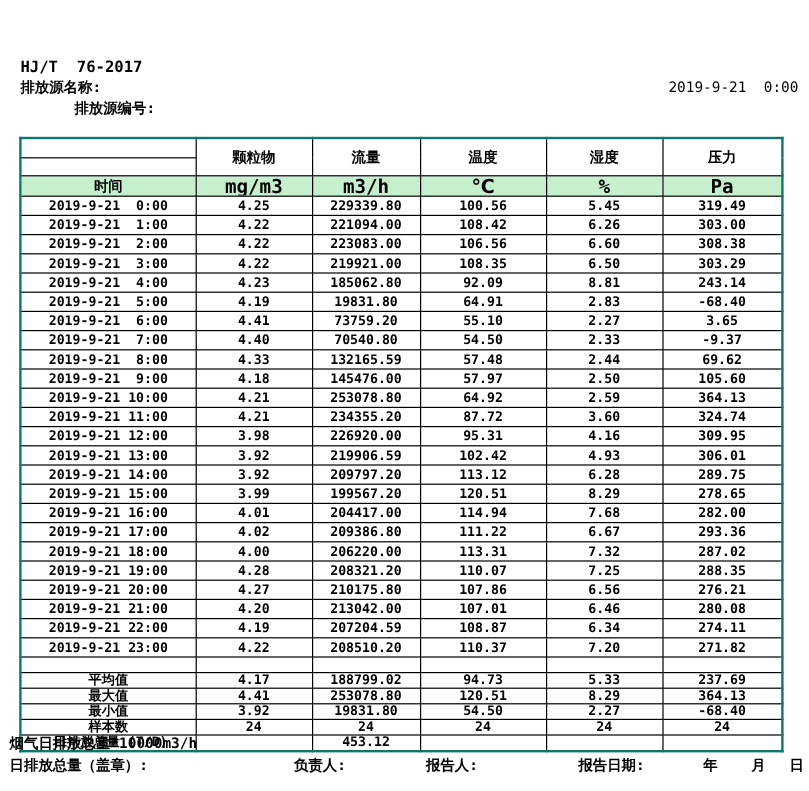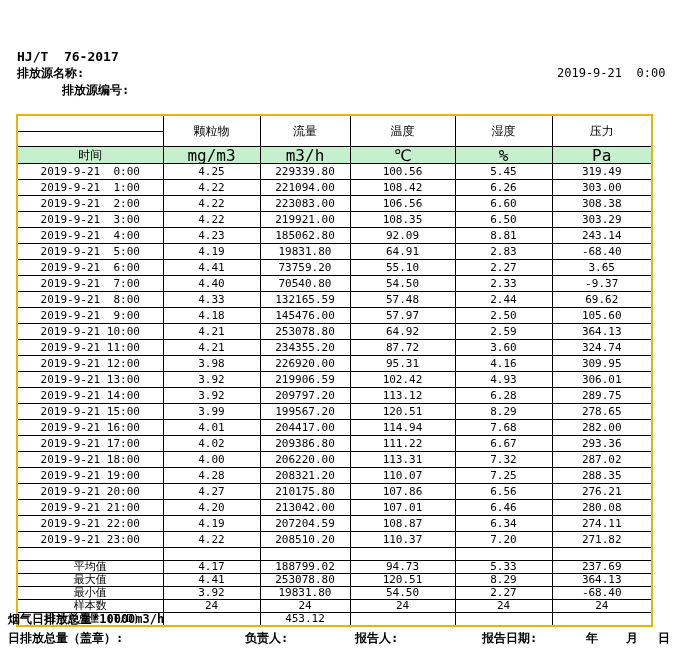--- a/index.html
+++ b/index.html
@@ -15,22 +15,23 @@
   #standard-no{left:17px;top:7px;font-weight:bold;font-size:13px;white-space:pre;margin-top:42px;}
   #title{left:0;top:30px;width:100%;text-align:center;font-weight:bold;font-size:15px;letter-spacing:1px;}
   #source-name{left:17px;top:65px;font-weight:bold;font-size:12px;}
   #source-code{left:17px;top:82px;font-weight:bold;font-size:12px;margin-left:45px;}
   #report-datetime{left:557px;top:66px;font-size:12px;white-space:pre;}
 
   table{
     position:absolute;left:16px;top:114px;
     border-collapse:collapse;table-layout:fixed;
     width:637px;
-    border:2px solid #eab308;
+    border:2px solid #0f766e;
     font-size:11px;
+    font-weight:bold;
   }
   td{
     border:1px solid #000;
     text-align:center;vertical-align:middle;
     padding:0;line-height:13px;height:15px;
     overflow:hidden;white-space:pre;
   }
   td.polhead{font-size:12px;height:30px;line-height:14px;}
   td.corner{height:14px;}
   .unit-row td{background:var(--green,#c6efce);font-size:16px;height:16px;}

